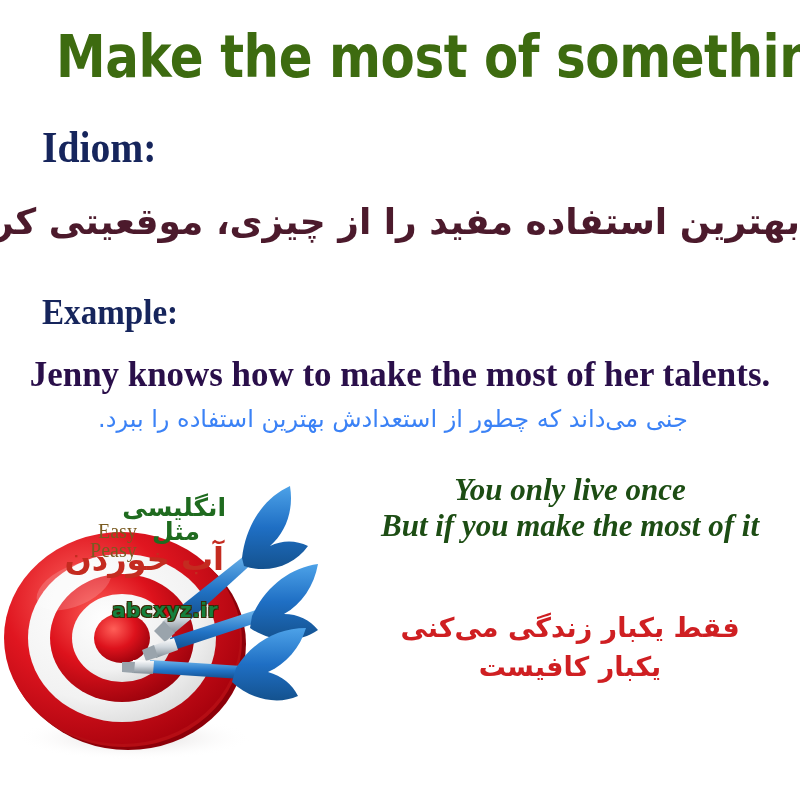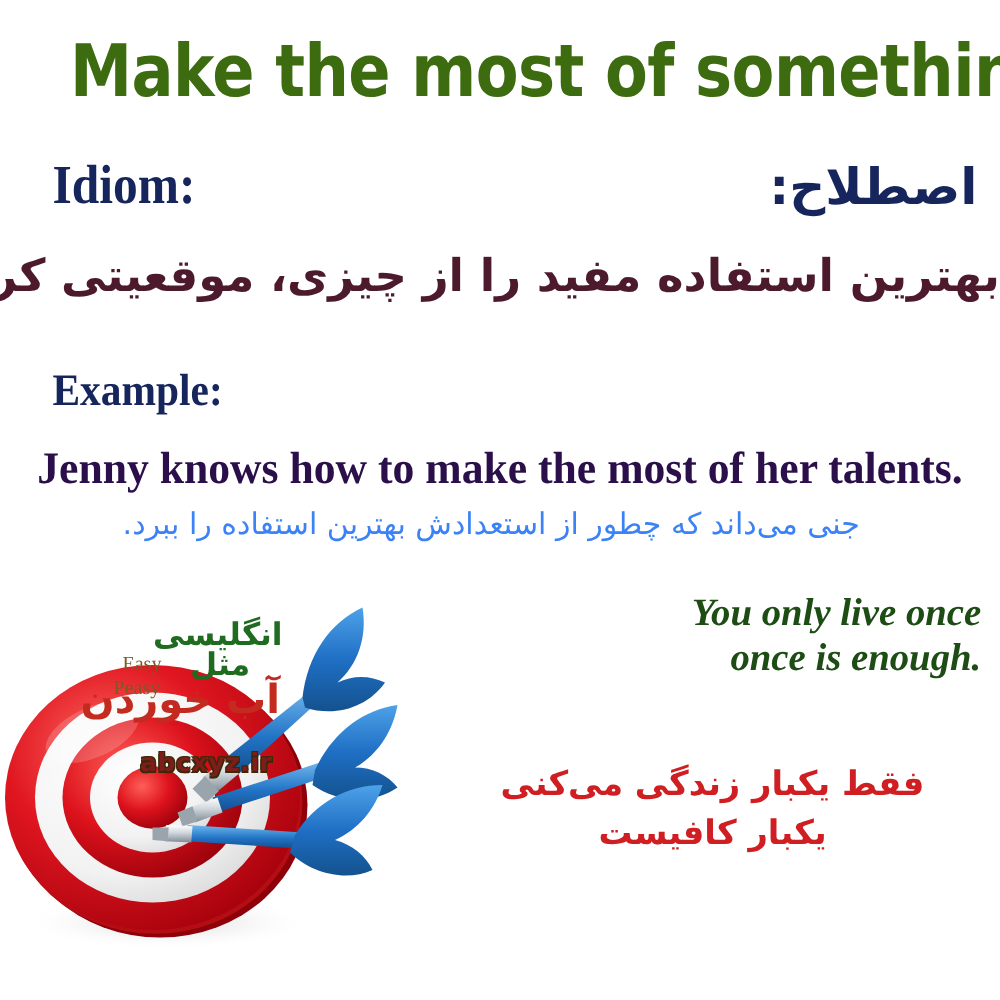--- a/index.html
+++ b/index.html
@@ -146,21 +146,21 @@
     line-height: 34px;
     white-space: nowrap;
   }
 
   
   .quote-en {
     position: absolute;
     left: 355px;
     top: 472px;
     width: 430px;
-    text-align: right;
+    text-align: center;
     color: #1d4d14;
     font-family: "Liberation Serif", serif;
     font-weight: bold;
     font-style: italic;
     font-size: 31px;
     line-height: 36px;
   }
   .quote-en .ql { display: block; white-space: nowrap; }
 
   
@@ -221,31 +221,31 @@
     color: #c42b20;
     font-size: 32px;
     line-height: 27px;
   }
   .logo-ep {
     position: absolute;
     left: 2px;
     top: 28px;
     color: #7a5b21;
     font-family: "Liberation Serif", serif;
-    font-size: 16px;
+    font-size: 20px;
     line-height: 19px;
     text-align: center;
   }
   .logo-ep span { display: block; }
   .logo-ep .ep2 { margin-left: -8px; font-family: Liberation Serif, serif; }
   .watermark {
     position: absolute;
     left: 2px;
     top: 105px;
-    color: #7f1d1d;
+    color: #15803d;
     font-family: "DejaVu Sans", sans-serif;
     font-weight: bold;
     font-size: 20px;
     line-height: 22px;
     letter-spacing: 0.5px;
     text-shadow:
       -1px -1px 0 #3a2a05, 1px -1px 0 #3a2a05,
       -1px  1px 0 #3a2a05, 1px  1px 0 #3a2a05;
     white-space: nowrap;
     padding-left: 14px;
@@ -253,36 +253,35 @@
 </style>
 </head>
 <body>
 
 <div id="page">
 
   <div class="title">Make the most of something</div>
 
   <div class="row-idiom">
     <div class="label-idiom-en">Idiom:</div>
-    <div class="label-idiom-fa">اصطلاح:</div>
   </div>
 
   <div class="definition-fa">بهترین استفاده مفید را از چیزی، موقعیتی کردن</div>
 
   <div class="row-example">
     <div class="label-example-en">Example:</div>
   </div>
 
   <div class="example-en">Jenny knows how to make the most of her talents.</div>
 
   <div class="example-fa">جنی می‌داند که چطور از استعدادش بهترین استفاده را ببرد.</div>
 
   <div class="quote-en">
     <span class="ql">You only live once</span>
-    <span class="ql">once is enough.</span>
+    <span class="ql">But if you make the most of it</span>
   </div>
 
   <div class="quote-fa">
     <span class="ql">فقط یکبار زندگی می‌کنی</span>
     <span class="ql">یکبار کافیست</span>
   </div>
 
   <div class="art">
     <svg width="360" height="300" viewBox="0 0 360 300" xmlns="http://www.w3.org/2000/svg">
       <defs>

